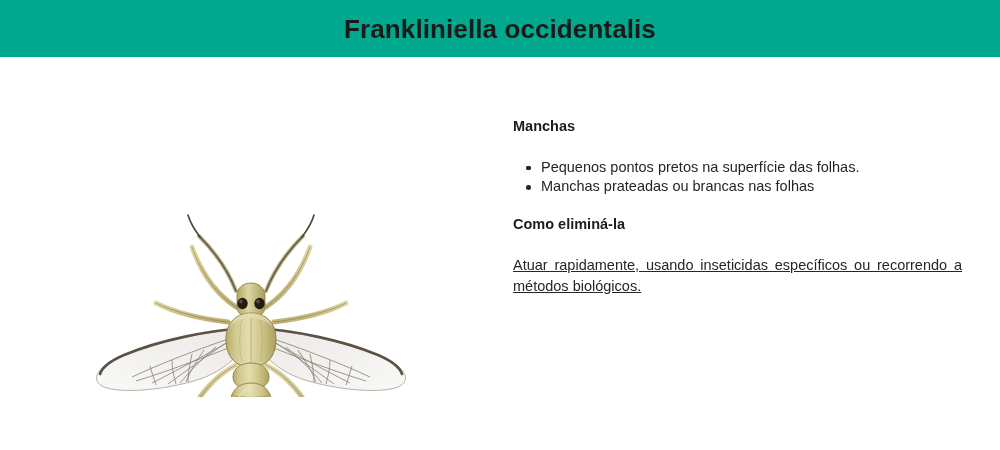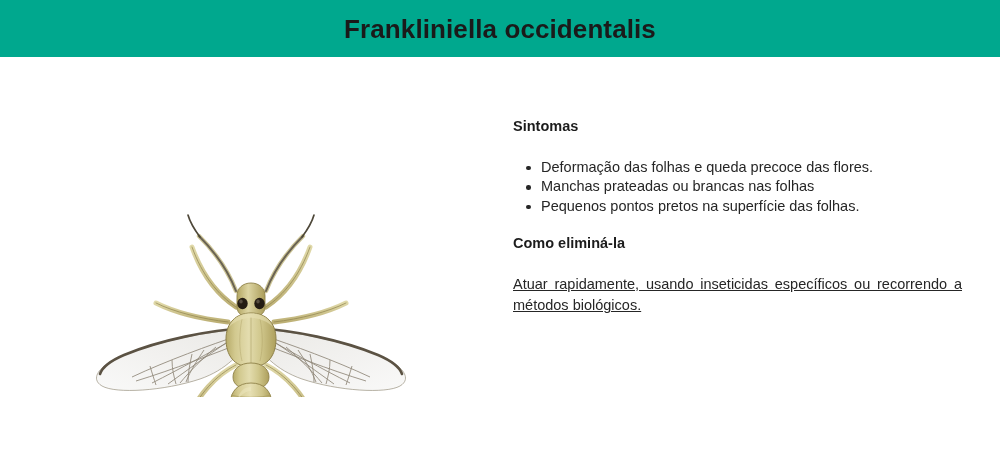--- a/index.html
+++ b/index.html
@@ -244,35 +244,34 @@
             <path d="M196 337 C 203 340, 219 340, 226 337"></path>
             <path d="M200 346 C 205 348, 217 348, 222 346"></path>
           </g>
           <path d="M211 280 C 204 280, 199 285, 198 292 C 203 286, 207 284, 211 284 Z" fill="#eee8bf" opacity="0.5"></path>
         </g>
       </svg>
     </div>
 
     <div class="text-pane">
 
-      <h2 class="section-heading">Sintomas</h2>
+      <h2 class="section-heading">Manchas</h2>
 
       <ul class="symptom-list">
         <li class="symptom-item">
           <span class="bullet-dot"></span>
-          <span>Deformação das folhas e queda precoce das flores.</span>
+        </li>
+        <li class="symptom-item">
+          <span class="bullet-dot"></span>
+          <span>Pequenos pontos pretos na superfície das folhas.</span>
         </li>
         <li class="symptom-item">
           <span class="bullet-dot"></span>
           <span>Manchas prateadas ou brancas nas folhas</span>
         </li>
-        <li class="symptom-item">
-          <span class="bullet-dot"></span>
-          <span>Pequenos pontos pretos na superfície das folhas.</span>
-        </li>
       </ul>
 
       <h2 class="section-heading heading-eliminate">Como eliminá-la</h2>
 
       <p class="treatment-paragraph">Atuar rapidamente, usando inseticidas específicos ou recorrendo a métodos biológicos.</p>
 
     </div>
 
   </div>
 </div>

